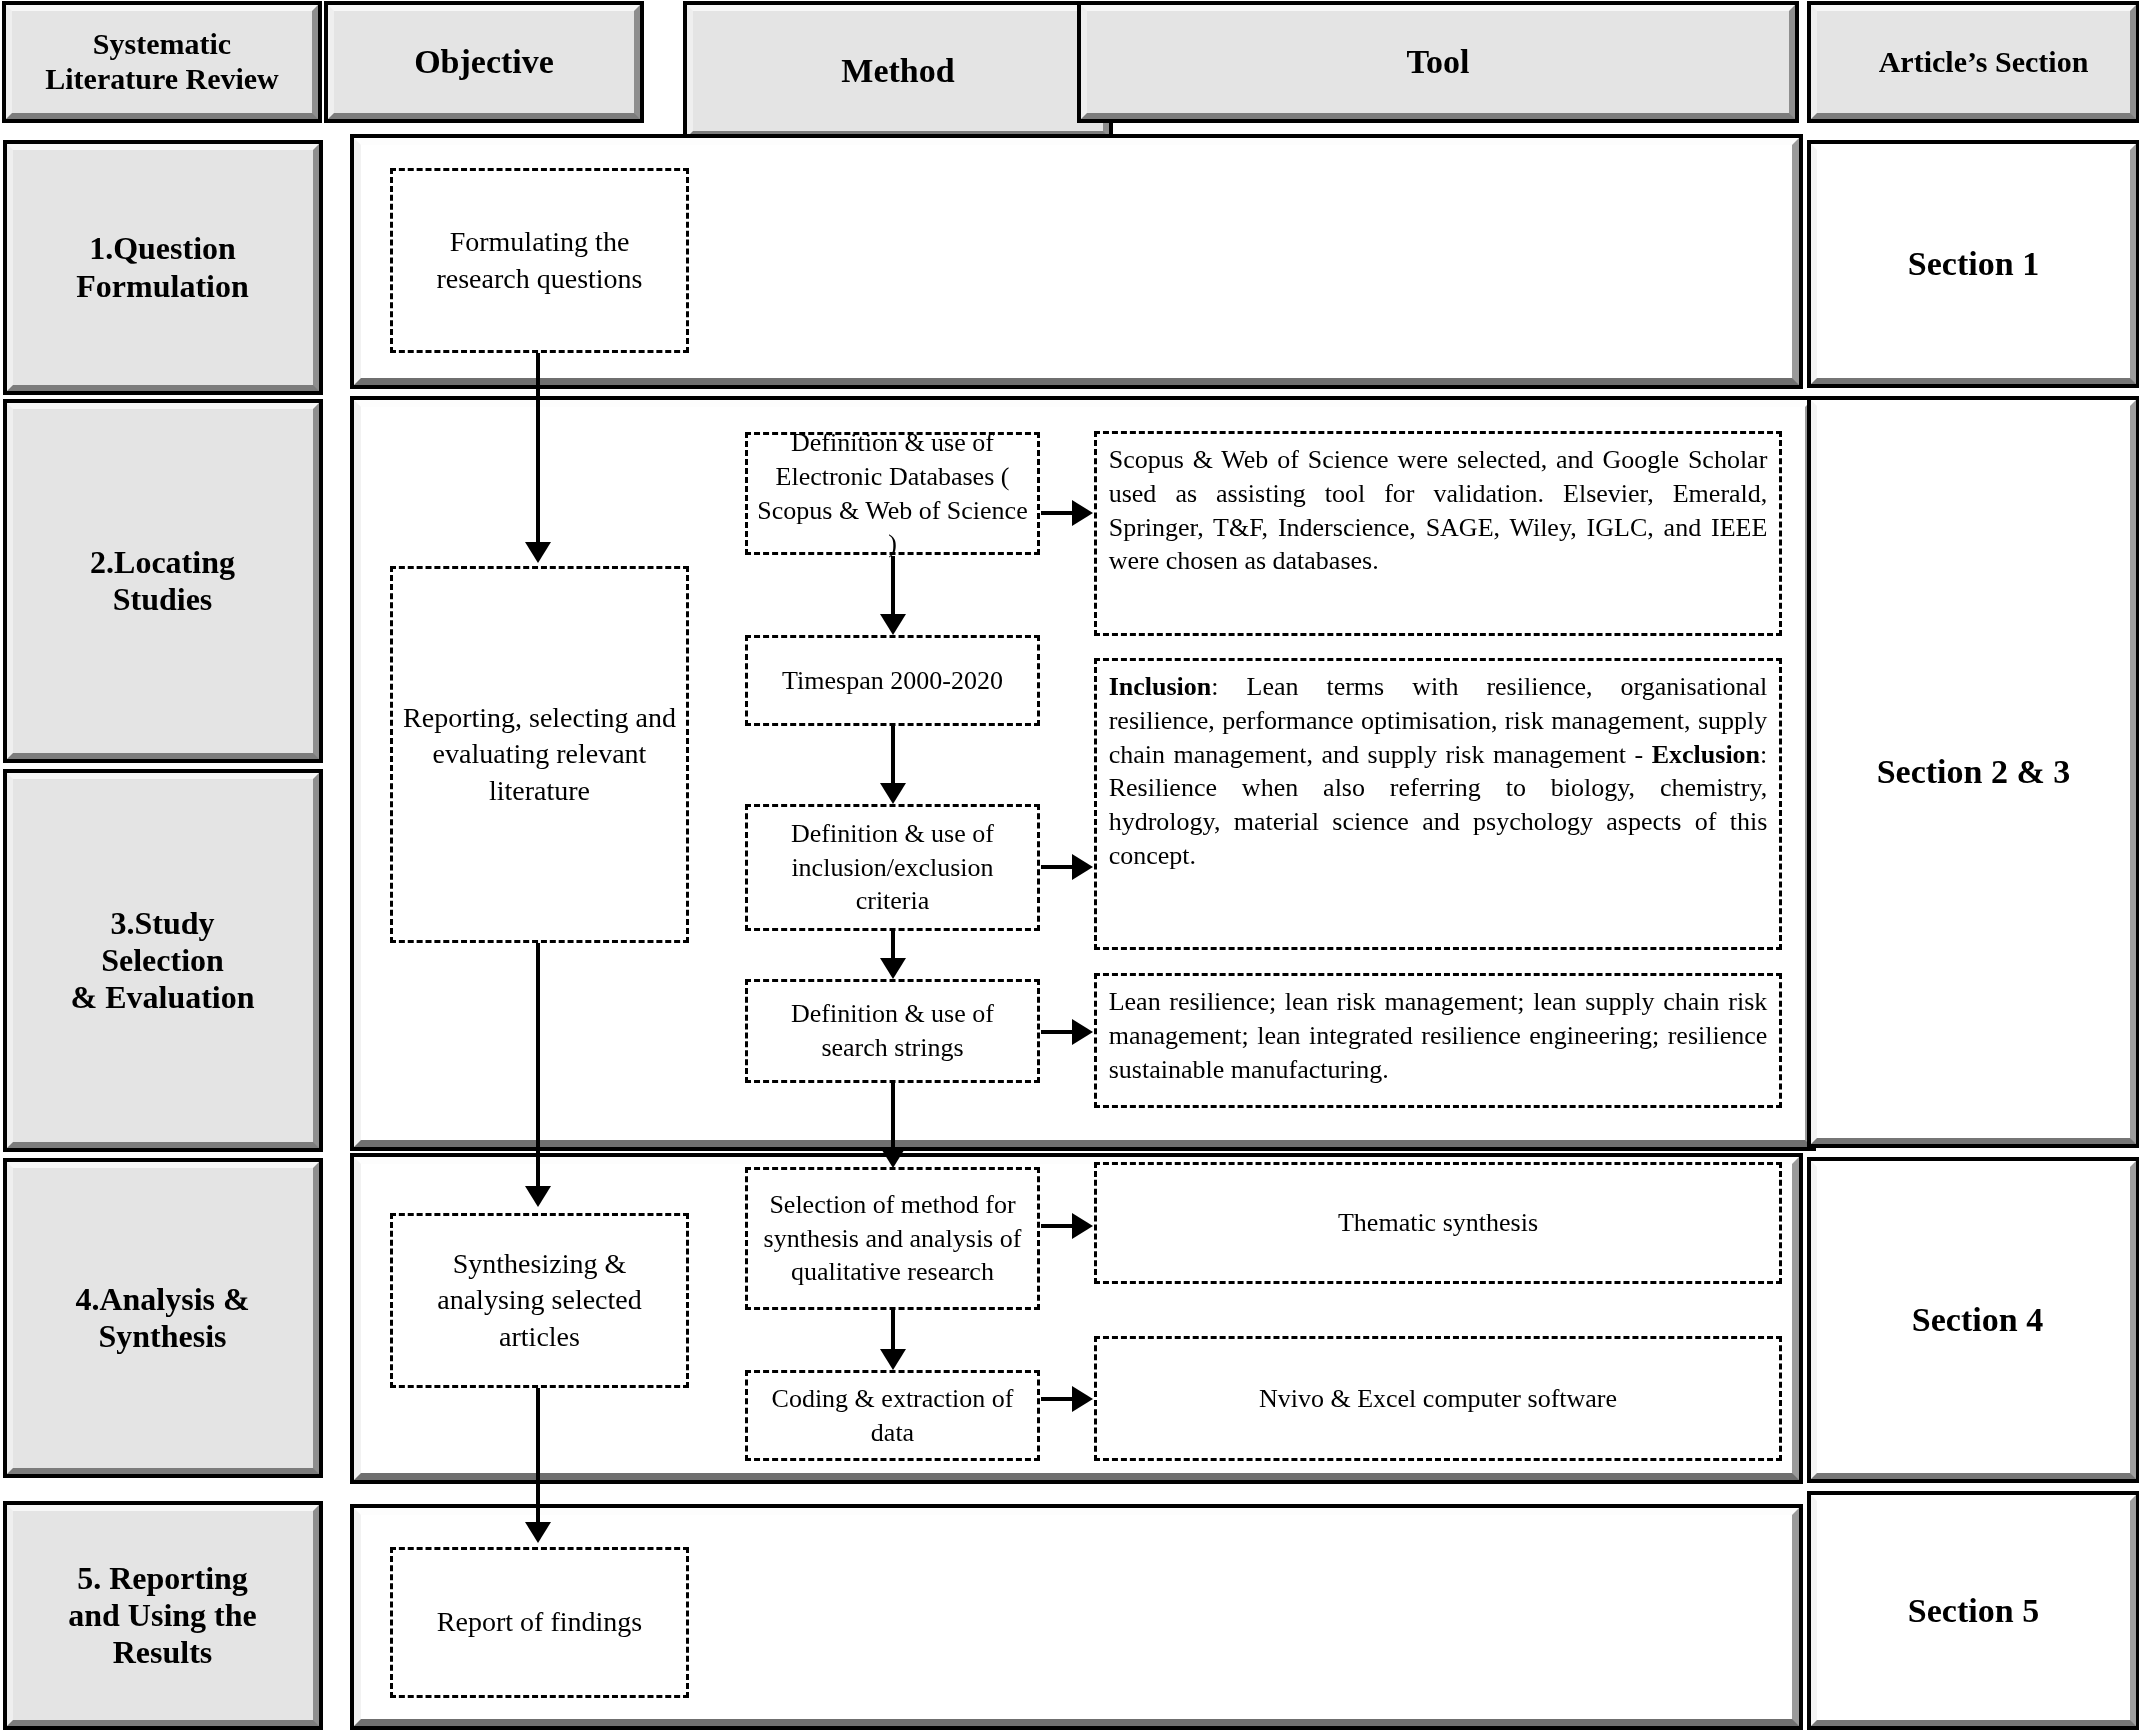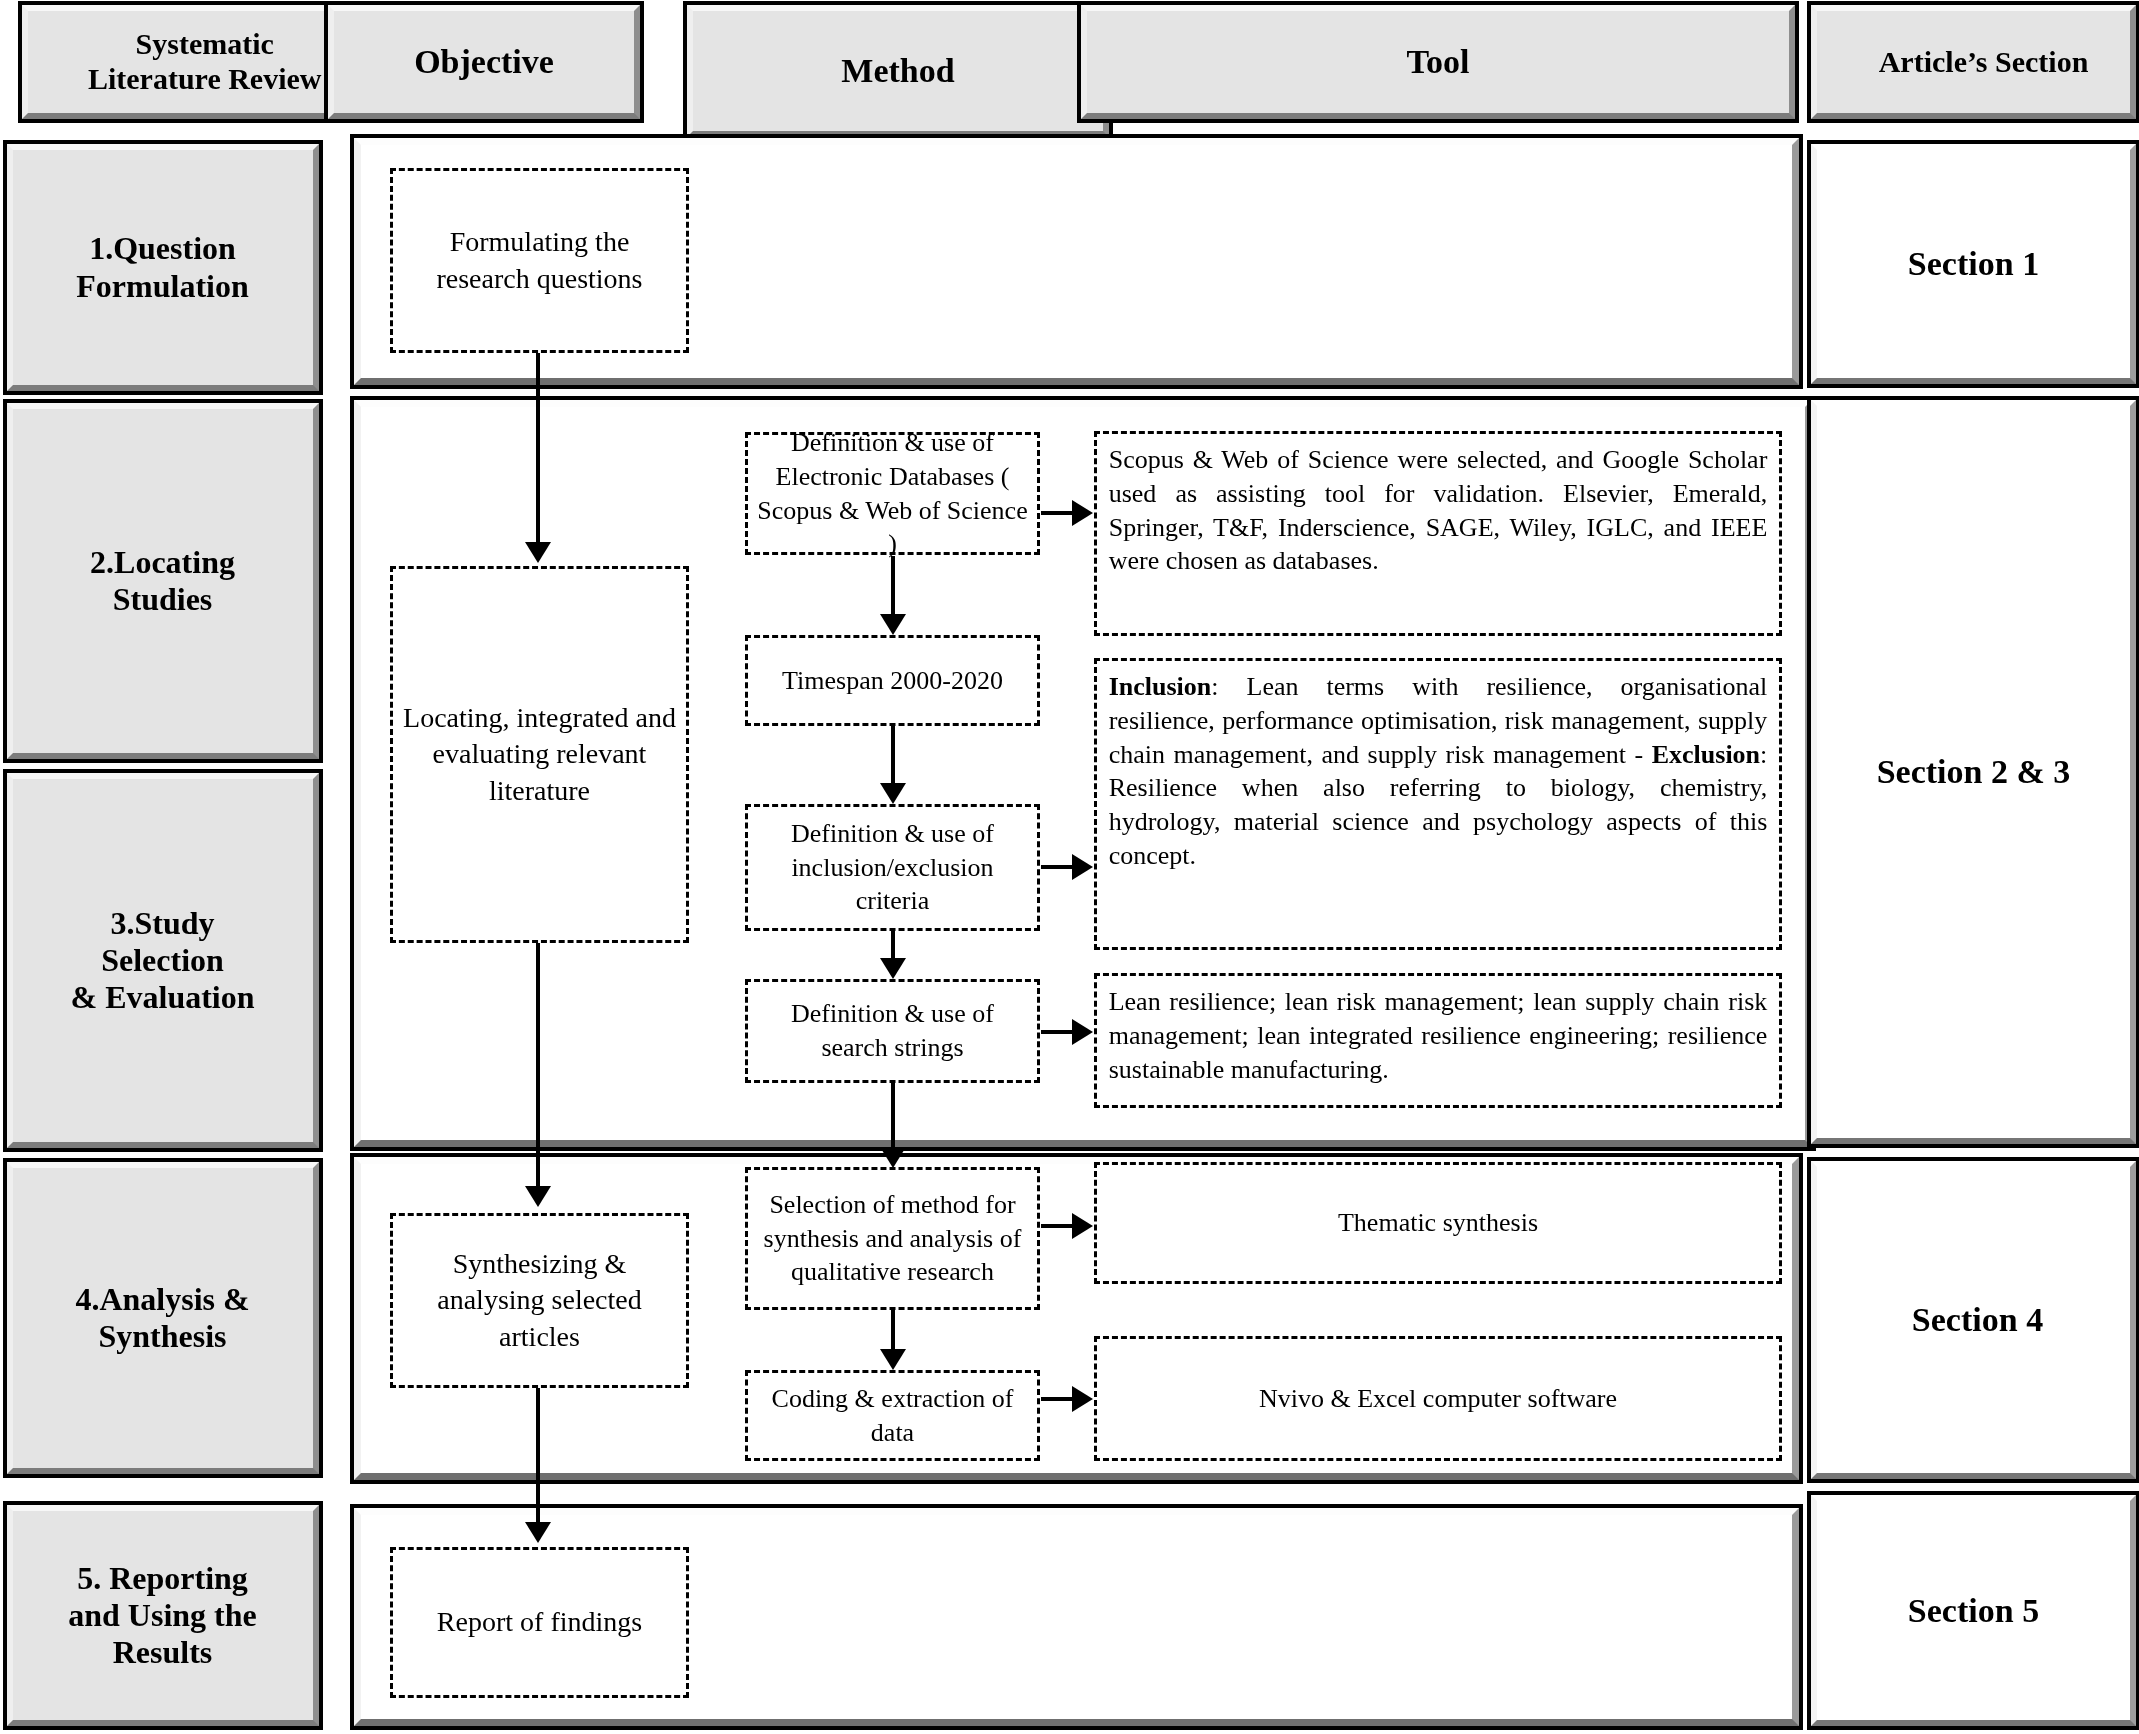--- a/index.html
+++ b/index.html
@@ -89,21 +89,21 @@
     border-top:13px solid transparent;
     border-bottom:13px solid transparent;
     border-left:21px solid #000;
   }
 </style>
 </head>
 <body>
 
 <div id="canvas">
 
-  <div class="plate" style="left:22px;top:5.2px;width:312px;height:114px;justify-content:flex-end;">
+  <div class="plate" style="left:6px;top:5.2px;width:312px;height:114px;">
     <div class="lbl" style="font-size:30px;white-space:pre-line;">Systematic
 Literature Review</div>
   </div>
 
   <div class="plate" style="left:328px;top:5.2px;width:312px;height:114px;">
     <div class="lbl" style="font-size:34px;white-space:pre-line;text-align:right;">Objective</div>
   </div>
 
   <div class="plate" style="left:687px;top:5.2px;width:422px;height:132px;">
     <div class="lbl" style="font-size:34px;white-space:pre-line;">Method</div>
@@ -166,21 +166,21 @@
 
   <div class="sect" style="left:1811px;top:1495px;width:325px;height:231px;">
     <div class="lbl" style="font-size:34px;">Section 5</div>
   </div>
 
   <div class="dbox" style="left:390px;top:168px;width:299px;height:185px;font-size:28px;">
     <span>Formulating the research questions</span>
   </div>
 
   <div class="dbox" style="left:390px;top:566px;width:299px;height:377px;font-size:28px;">
-    <span>Locating, integrated and evaluating relevant literature</span>
+    <span>Reporting, selecting and evaluating relevant literature</span>
   </div>
 
   <div class="dbox" style="left:390px;top:1213px;width:299px;height:175px;font-size:28px;">
     <span>Synthesizing &amp; analysing selected articles</span>
   </div>
 
   <div class="dbox" style="left:390px;top:1547px;width:299px;height:151px;font-size:28px;">
     <span>Report of findings</span>
   </div>
 

